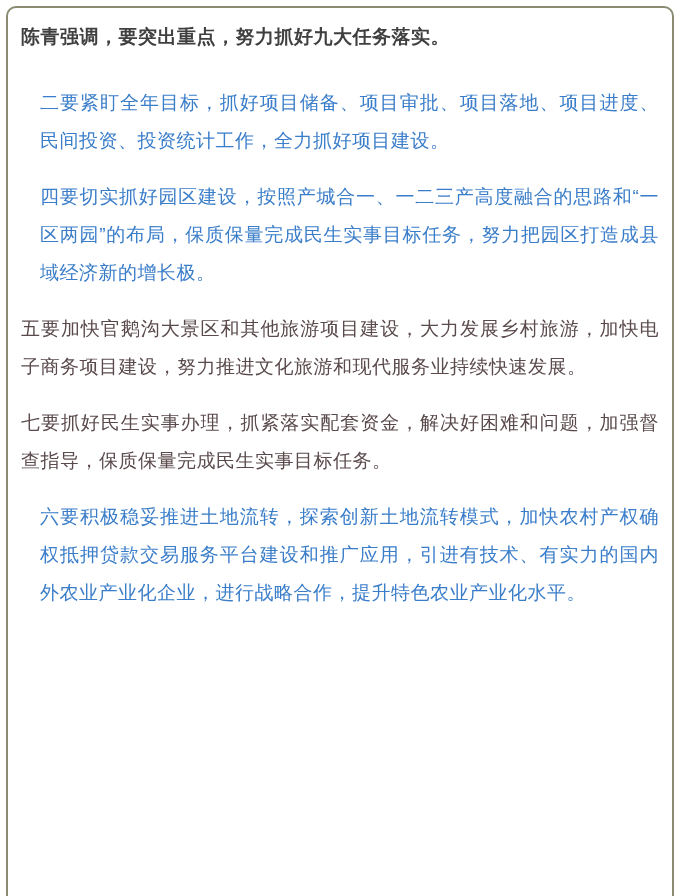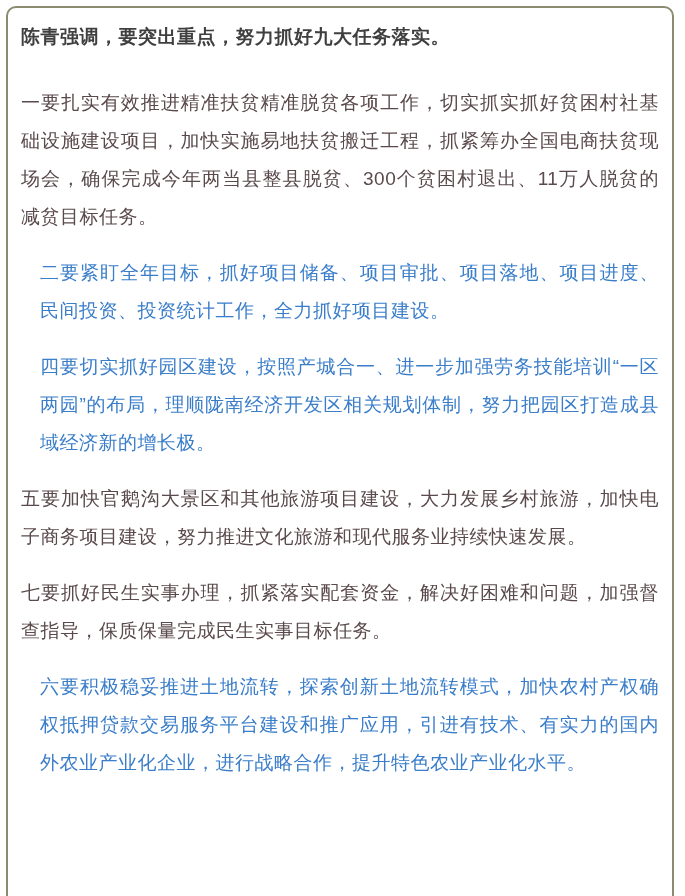--- a/index.html
+++ b/index.html
@@ -40,25 +40,24 @@
   }
   .tone-gray { color: var(--c-gray, #5a4a4c); }
   .tone-blue { color: var(--c-blue, #3a7dc9); margin-left: 19px; }
 </style>
 </head>
 <body>
 
 <div class="frame">
   <p class="title">陈青强调，要突出重点，努力抓好九大任务落实。</p>
 
-  <p class="para tone-gray">一要扎实有效推进精准扶贫精准脱贫各项工作，切实抓实抓好贫困村社基础设施建设项目，加快实施易地扶贫搬迁工程，抓紧筹办全国电商扶贫现场会，确保完成今年两当县整县脱贫、300个贫困村退出、11万人脱贫的减贫目标任务。</p>
 
   <p class="para tone-blue">二要紧盯全年目标，抓好项目储备、项目审批、项目落地、项目进度、民间投资、投资统计工作，全力抓好项目建设。</p>
 
 
-  <p class="para tone-blue">四要切实抓好园区建设，按照产城合一、进一步加强劳务技能培训“一区两园”的布局，理顺陇南经济开发区相关规划体制，努力把园区打造成县域经济新的增长极。</p>
+  <p class="para tone-blue">四要切实抓好园区建设，按照产城合一、一二三产高度融合的思路和“一区两园”的布局，保质保量完成民生实事目标任务，努力把园区打造成县域经济新的增长极。</p>
 
   <p class="para tone-gray">五要加快官鹅沟大景区和其他旅游项目建设，大力发展乡村旅游，加快电子商务项目建设，努力推进文化旅游和现代服务业持续快速发展。</p>
 
   <p class="para tone-gray">七要抓好民生实事办理，抓紧落实配套资金，解决好困难和问题，加强督查指导，保质保量完成民生实事目标任务。</p>
 
   <p class="para tone-blue">六要积极稳妥推进土地流转，探索创新土地流转模式，加快农村产权确权抵押贷款交易服务平台建设和推广应用，引进有技术、有实力的国内外农业产业化企业，进行战略合作，提升特色农业产业化水平。</p>
 </div>
 
 </body></html>

